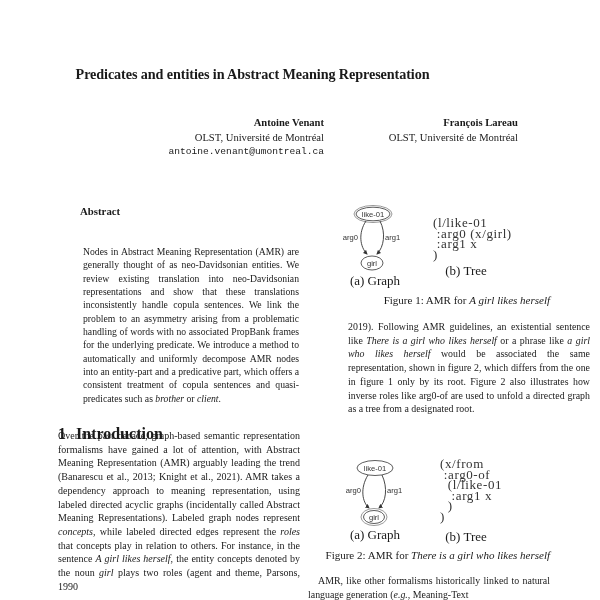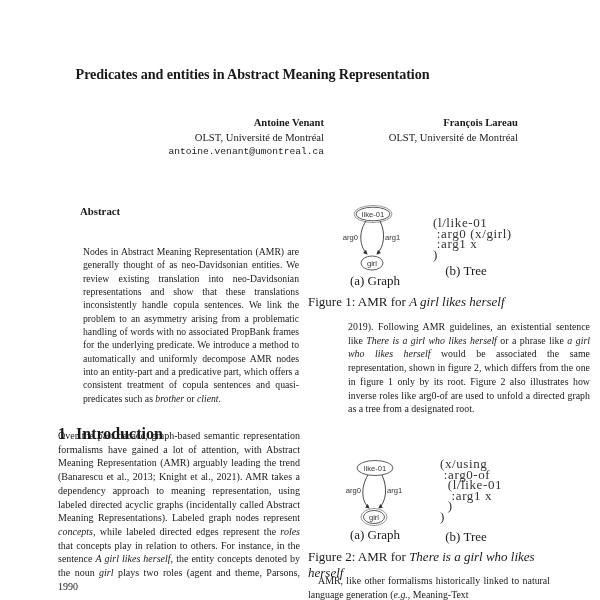--- a/index.html
+++ b/index.html
@@ -13,21 +13,21 @@
   .a1 { left: 104px; }
   .a2 { left: 298px; }
   .abstract-title { left: 80px; width: 220px; top: 205px; text-align: left; font-weight: bold; font-size: 10.8px; }
   .abstract-body { left: 83px; width: 216px; top: 229px; font-size: 9.7px; line-height: 13.35px; text-align: justify; margin-top: 16px; }
   .sec-title { left: 58px; top: 425px; font-weight: bold; font-size: 16px; }
   .sec-title .num { display: inline-block; width: 18px; }
   .col-left { left: 58px; width: 242px; top: 429px; font-size: 10px; line-height: 13.7px; text-align: justify; }
   .col-right { left: 308px; width: 242px; font-size: 9.9px; line-height: 13.7px; text-align: justify; }
   .p1 { top: 320px; margin-left: 40px; }
   .p2 { top: 574px; text-indent: 10px; }
-  .caption { font-size: 13px; text-align: left; }
+  .caption { font-size: 11px; text-align: right; }
   .cap1 { left: 308px; width: 242px; top: 294px; }
   .cap2 { left: 308px; width: 242px; top: 549px; }
   .subcap { font-size: 13px; text-align: center; }
   .tree { font-family: Liberation Serif, serif; font-size: 13px; line-height: 10.6px; white-space: pre; color: #333; letter-spacing: 0.6px; }
   .graph svg text { font-family: "Liberation Sans", "DejaVu Sans", sans-serif; font-size: 7.6px; fill: #333; }
   i { font-style: italic; }
 </style>
 </head>
 <body>
 
@@ -87,17 +87,17 @@
     <path d="M38,17 C30,30 32,44 39,50" fill="none" stroke="#333" stroke-width="0.9" marker-end="url(#arr2)"></path>
     <path d="M52,17 C58,30 56,44 49,50" fill="none" stroke="#333" stroke-width="0.9" marker-end="url(#arr2)"></path>
     <text x="31" y="35" text-anchor="end">arg0</text>
     <text x="57" y="35" text-anchor="start">arg1</text>
     <ellipse cx="44" cy="59" rx="13" ry="8.5" fill="none" stroke="#999" stroke-width="1"></ellipse>
     <ellipse cx="44" cy="59" rx="10.5" ry="6.5" fill="none" stroke="#333" stroke-width="0.8"></ellipse>
     <text x="44" y="61.5" text-anchor="middle">girl</text>
   </svg>
 </div>
 <div class="abs subcap" style="left:340px; top:527px; width:70px;">(a) Graph</div>
-<div class="abs tree" style="left:440px; top:459px;"><div>(x/using</div><div> :arg0-of</div><div>  (l/like-01</div><div>   :arg1 x</div><div>  )</div><div>)</div></div>
+<div class="abs tree" style="left:440px; top:459px;"><div>(x/from</div><div> :arg0-of</div><div>  (l/like-01</div><div>   :arg1 x</div><div>  )</div><div>)</div></div>
 <div class="abs subcap" style="left:436px; top:529px; width:60px;">(b) Tree</div>
 <div class="abs caption cap2"><span>Figure 2: AMR for </span><i>There is a girl who likes herself</i></div>
 
 <div class="abs col-right p2"><span>AMR, like other formalisms historically linked to natural language generation (</span><i>e.g.</i><span>, Meaning-Text</span></div>
 
 </body></html>

